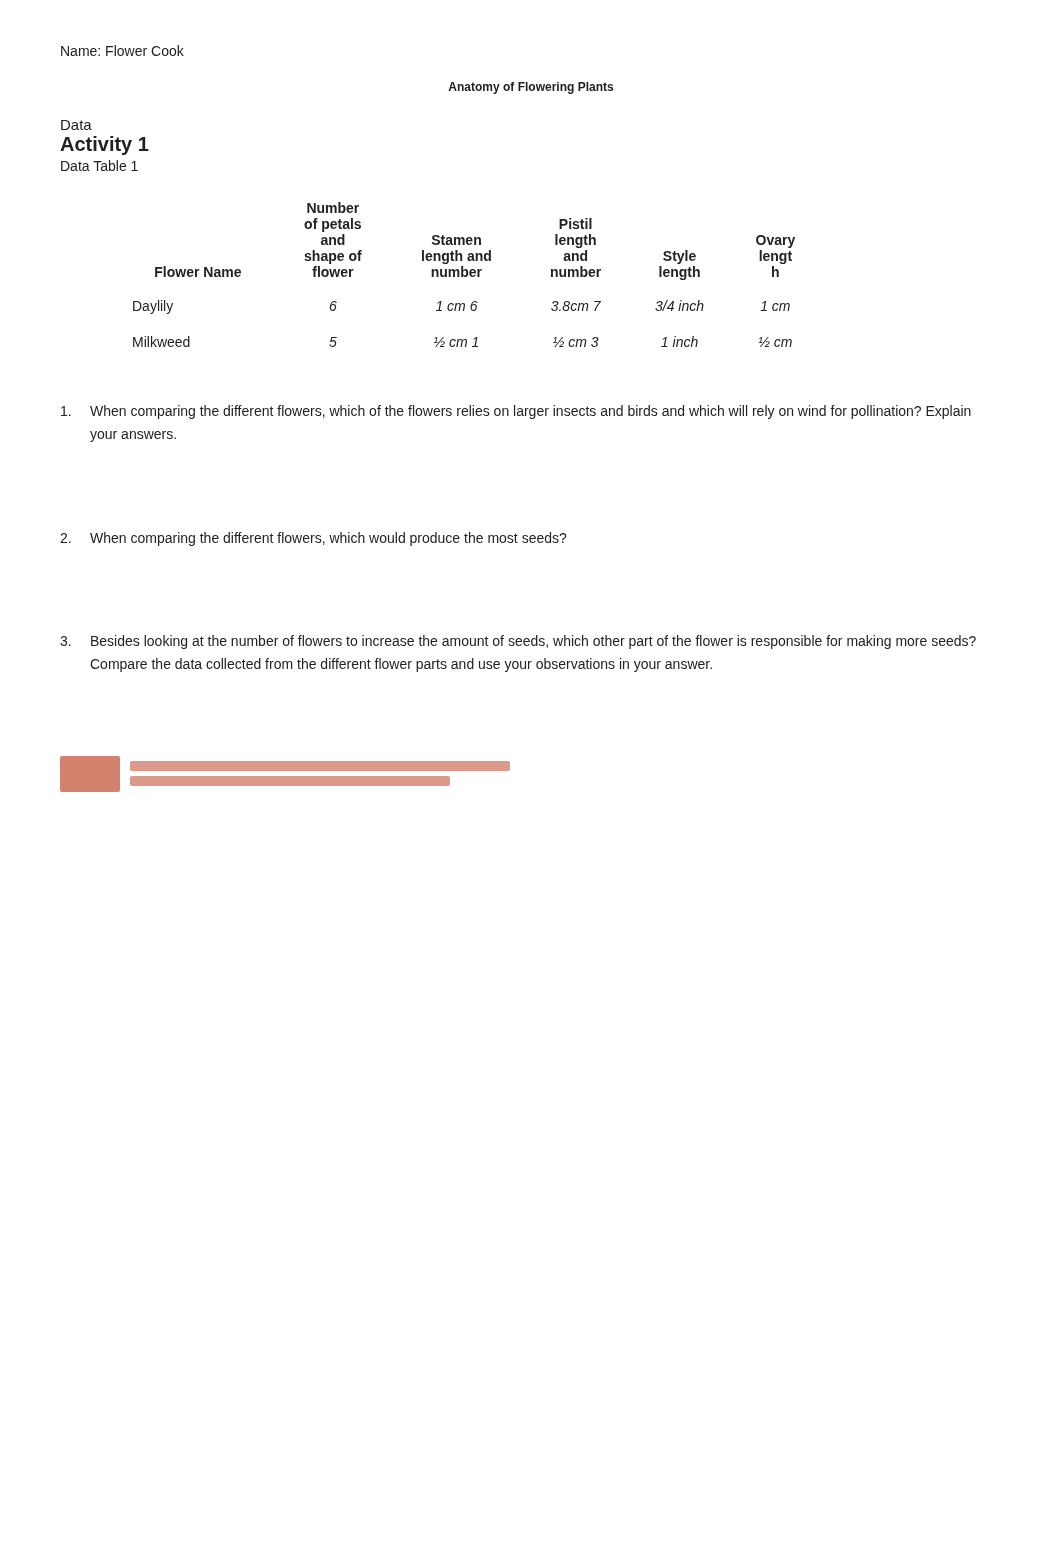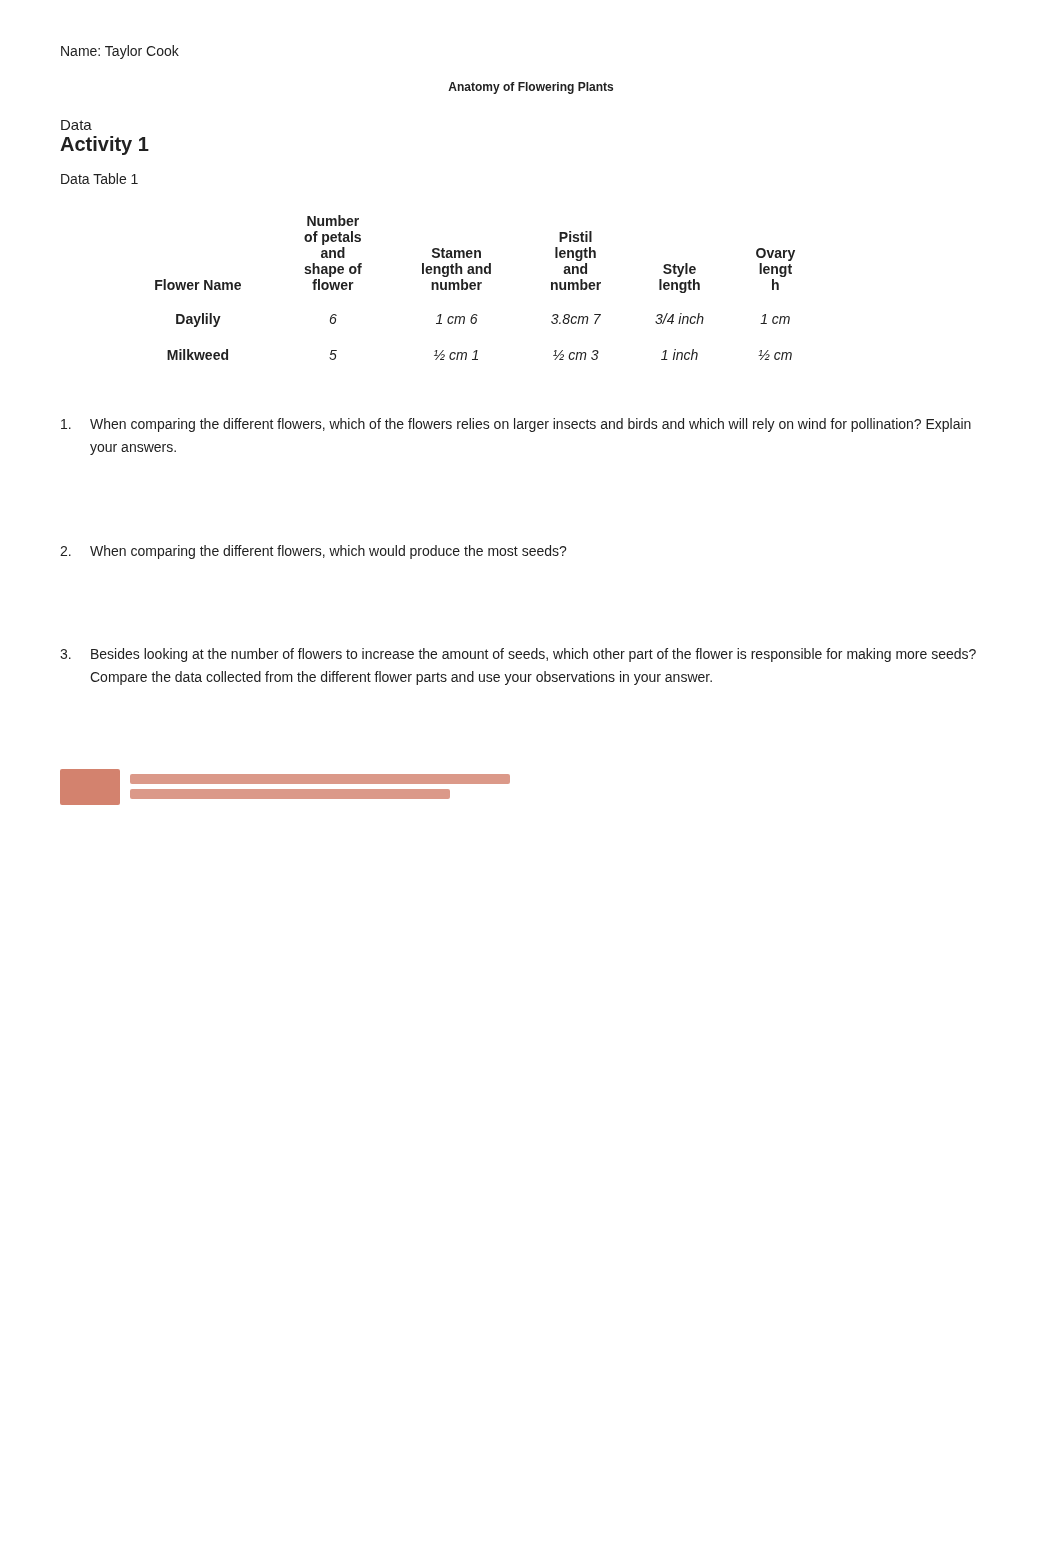--- a/index.html
+++ b/index.html
@@ -18,21 +18,21 @@
       margin-bottom: 18px;
     }
     .page-title {
       text-align: center;
       font-weight: bold;
       font-size: 12px;
       margin-bottom: 22px;
     }
     .activity-label {
       font-size: 15px;
-      margin-bottom: 15px;
+      margin-bottom: 2px;
     }
     .activity-label .activity-num {
       font-weight: bold;
       font-size: 20px;
     }
     .data-table-label {
       font-size: 14px;
       margin-bottom: 18px;
     }
     .table-wrapper {
@@ -51,22 +51,22 @@
       border: none;
     }
     td {
       text-align: center;
       padding: 10px 12px;
       vertical-align: middle;
       font-size: 14px;
       border: none;
     }
     td.flower-name-cell {
-      font-weight: bold;
-      text-align: center;
+      font-weight: normal;
+      text-align: left;
     }
     .italic-cell {
       font-style: italic;
     }
     .redacted-block {
       display: flex;
       align-items: center;
       gap: 10px;
       margin-top: 8px;
     }
@@ -104,21 +104,21 @@
       font-size: 14px;
     }
     ol li .q-text {
       flex: 1;
     }
   </style>
 </head>
 <body>
 
 <div class="student-info">
-  <div>Name: Taylor Cook</div>
+  <div>Name: Flower Cook</div>
 </div>
 
 <div class="page-title">Anatomy of Flowering Plants</div>
 
 <div class="activity-label">
   <span>Data</span><br>
   <span class="activity-num">Activity 1</span>
 </div>
 <div class="data-table-label">Data Table 1</div>
 

